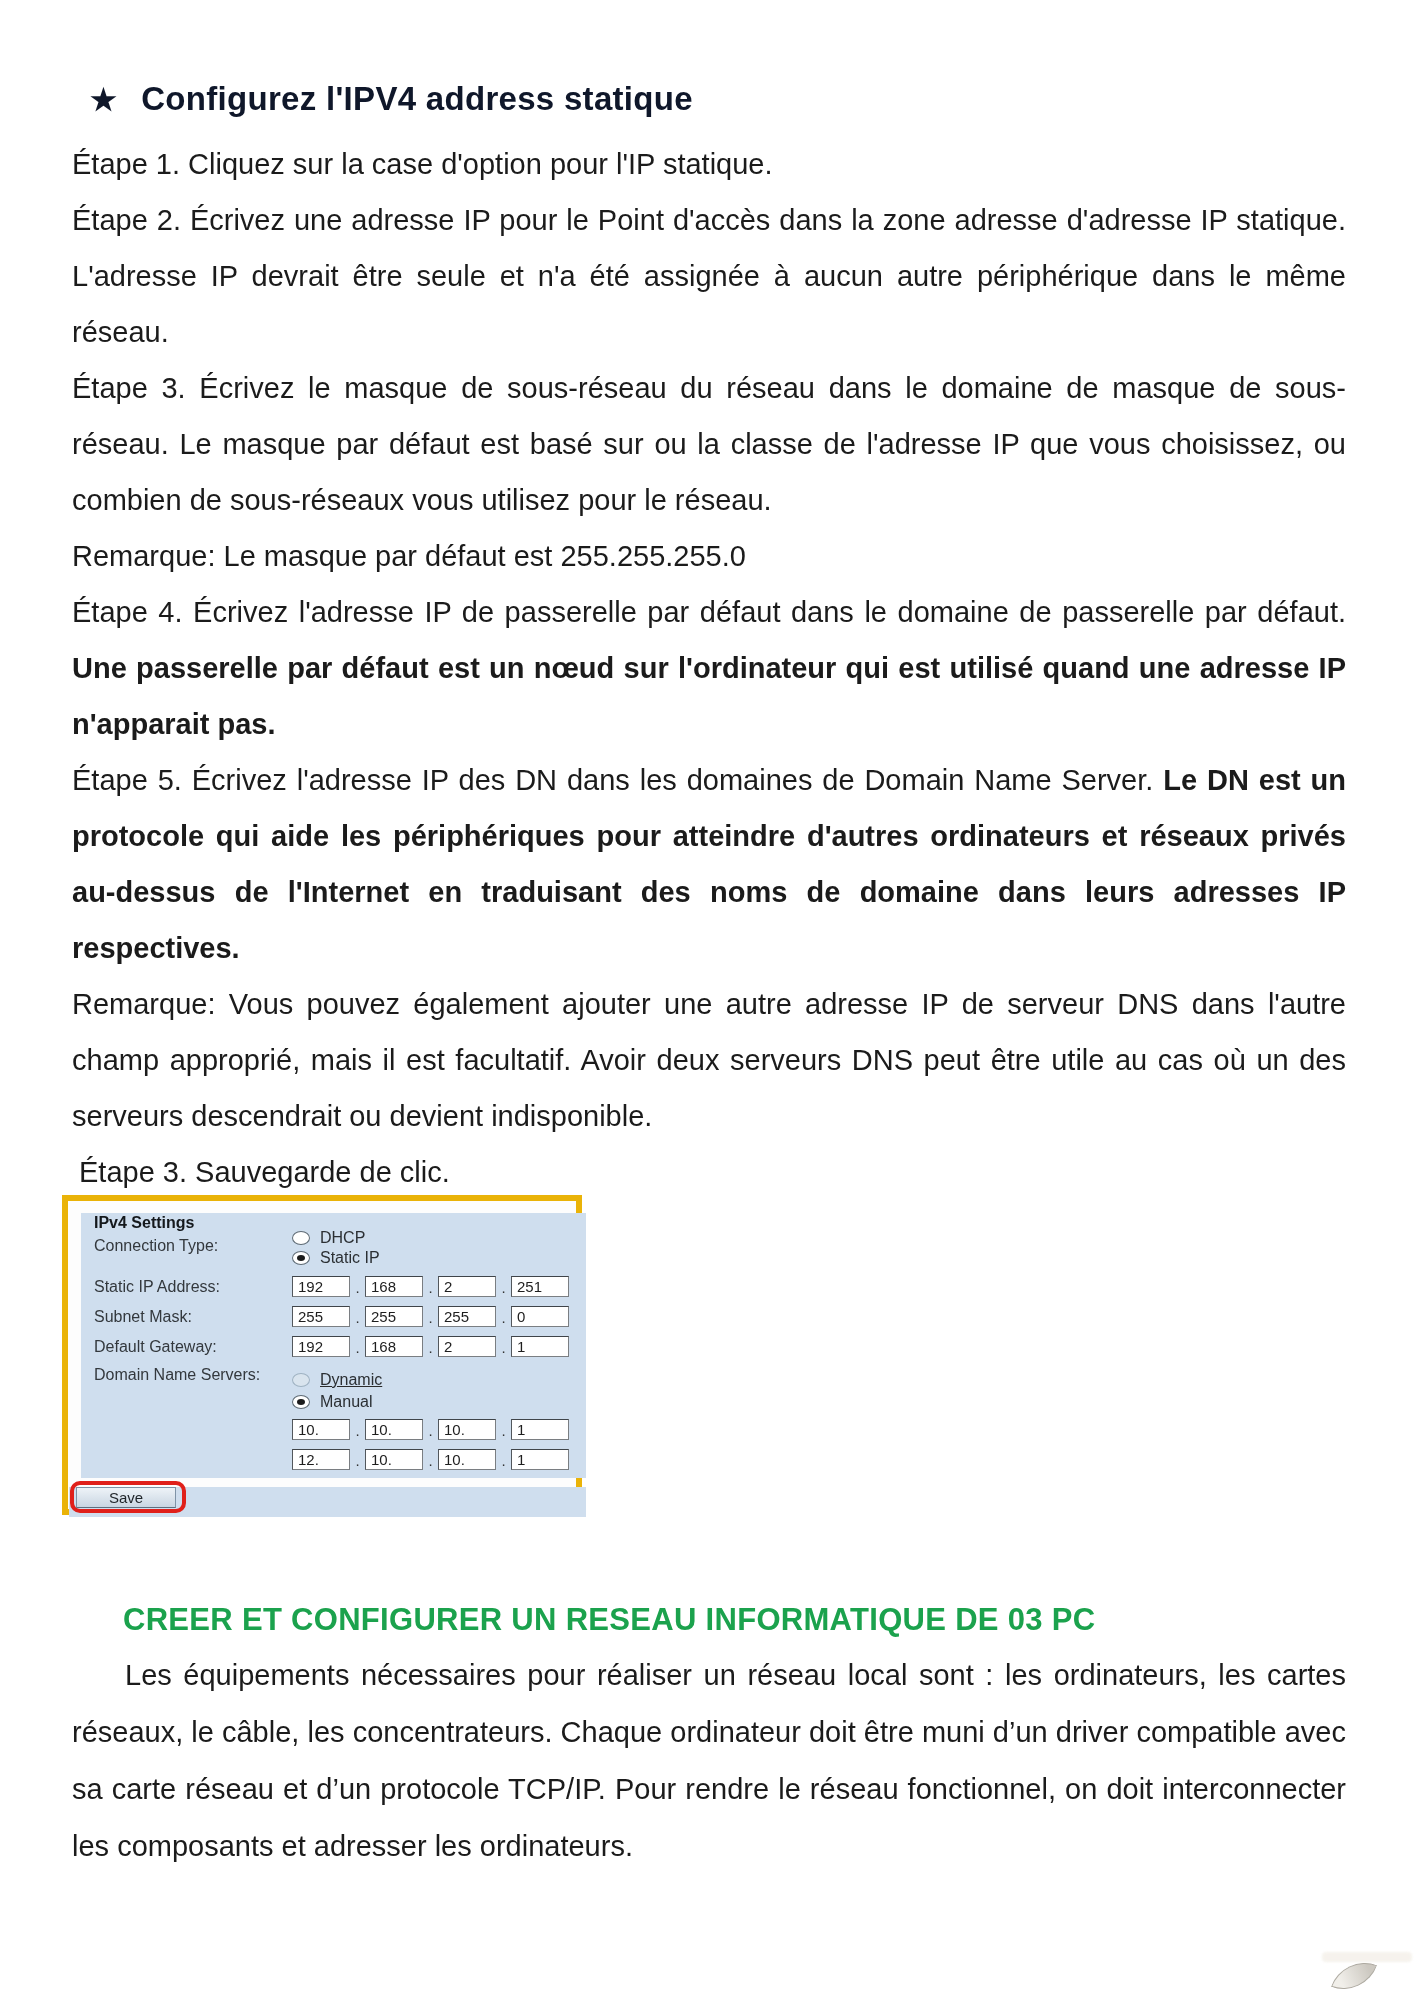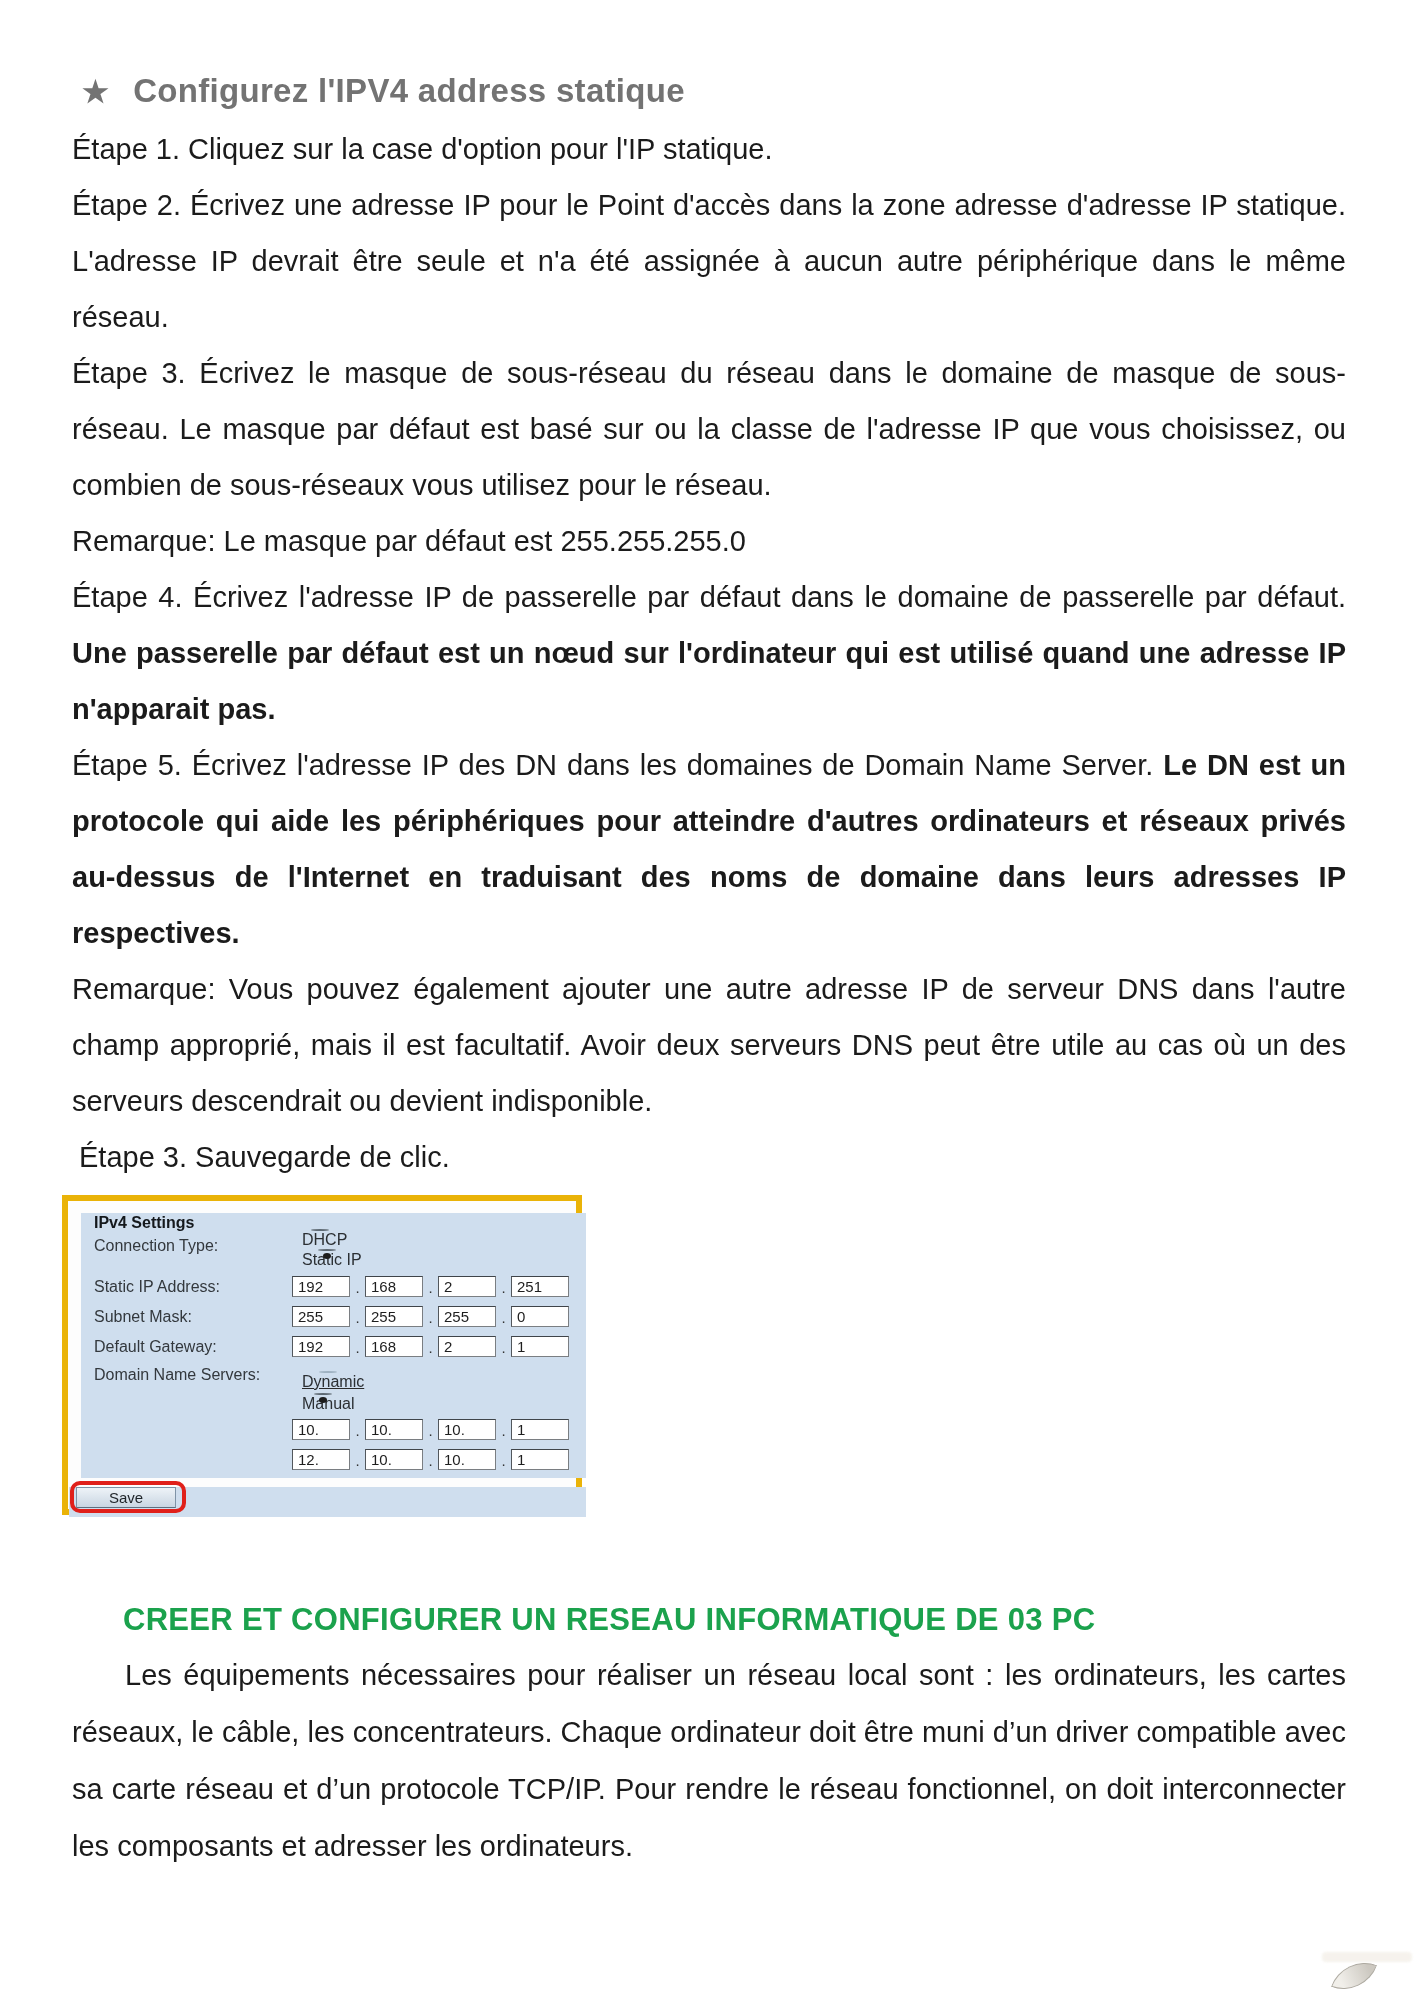--- a/index.html
+++ b/index.html
@@ -1,34 +1,34 @@
 <!DOCTYPE html>
 <html><head>
 <meta charset="utf-8">
 <style>
   html,body{margin:0;padding:0;background:#e9e9e9;}
   .page{position:relative;width:1416px;height:1989px;background:#ffffff;overflow:hidden;
         font-family:"Liberation Sans",sans-serif;color:#1b1b1b;}
   
   .text-col{position:absolute;left:72px;top:63px;width:1274px;}
-  .doc-title{font-size:33px;font-weight:bold;color:#737373;line-height:40px;margin:8px;letter-spacing:.3px;}
+  .doc-title{font-size:33px;font-weight:bold;color:#0f172a;line-height:40px;margin:16px;letter-spacing:.3px;}
   .doc-title .star{display:inline-block;margin:0 24px 0 2px;font-size:30px;}
   .body-text{margin-top:9px;font-size:29px;line-height:56px;text-align:justify;}
   .para{margin:0;}
   .para .lead{font-weight:normal;}
   .para .strong{font-weight:bold;}
   .indent-sm{padding-left:7px;}
   
   .panel{position:absolute;left:62px;top:1195px;width:520px;height:320px;background:#fdfdfd;
          border:6px solid #eab308;box-sizing:border-box;font-size:16px;color:#2b2b2b;}
   .panel-main{position:absolute;left:13px;top:12px;width:505px;height:265px;background:#cfdeee;}
   .panel-strip{position:absolute;left:1px;top:286px;width:517px;height:30px;background:#cfdeee;}
   .pm-title{position:absolute;left:13px;top:1px;font-size:16px;font-weight:bold;color:#14181c;}
   .pm-label{position:absolute;left:13px;font-size:16px;color:#33383d;}
-  .radio-line{position:absolute;left:211px;height:18px;display:flex;align-items:center;flex-direction:column;}
+  .radio-line{position:absolute;left:211px;height:18px;display:flex;align-items:center;}
   .radio{width:18px;height:14px;border-radius:50%;border:1px solid #5e6a74;background:#fff;
          display:inline-block;box-sizing:border-box;}
   .radio.checked{position:relative;}
   .radio.checked::after{content:"";position:absolute;left:4px;top:3px;width:8px;height:6px;
          border-radius:50%;background:#1c1c1c;}
   .radio.checked{position:relative;display:inline-block;}
   .radio.faded{background:#d9e4ee;border-color:#9fb2c2;}
   .rlabel{margin-left:10px;font-size:16px;color:#2b2f33;}
   .pm-row{position:absolute;left:13px;height:21px;display:flex;align-items:center;}
   .flabel{width:198px;font-size:16px;color:#33383d;}

